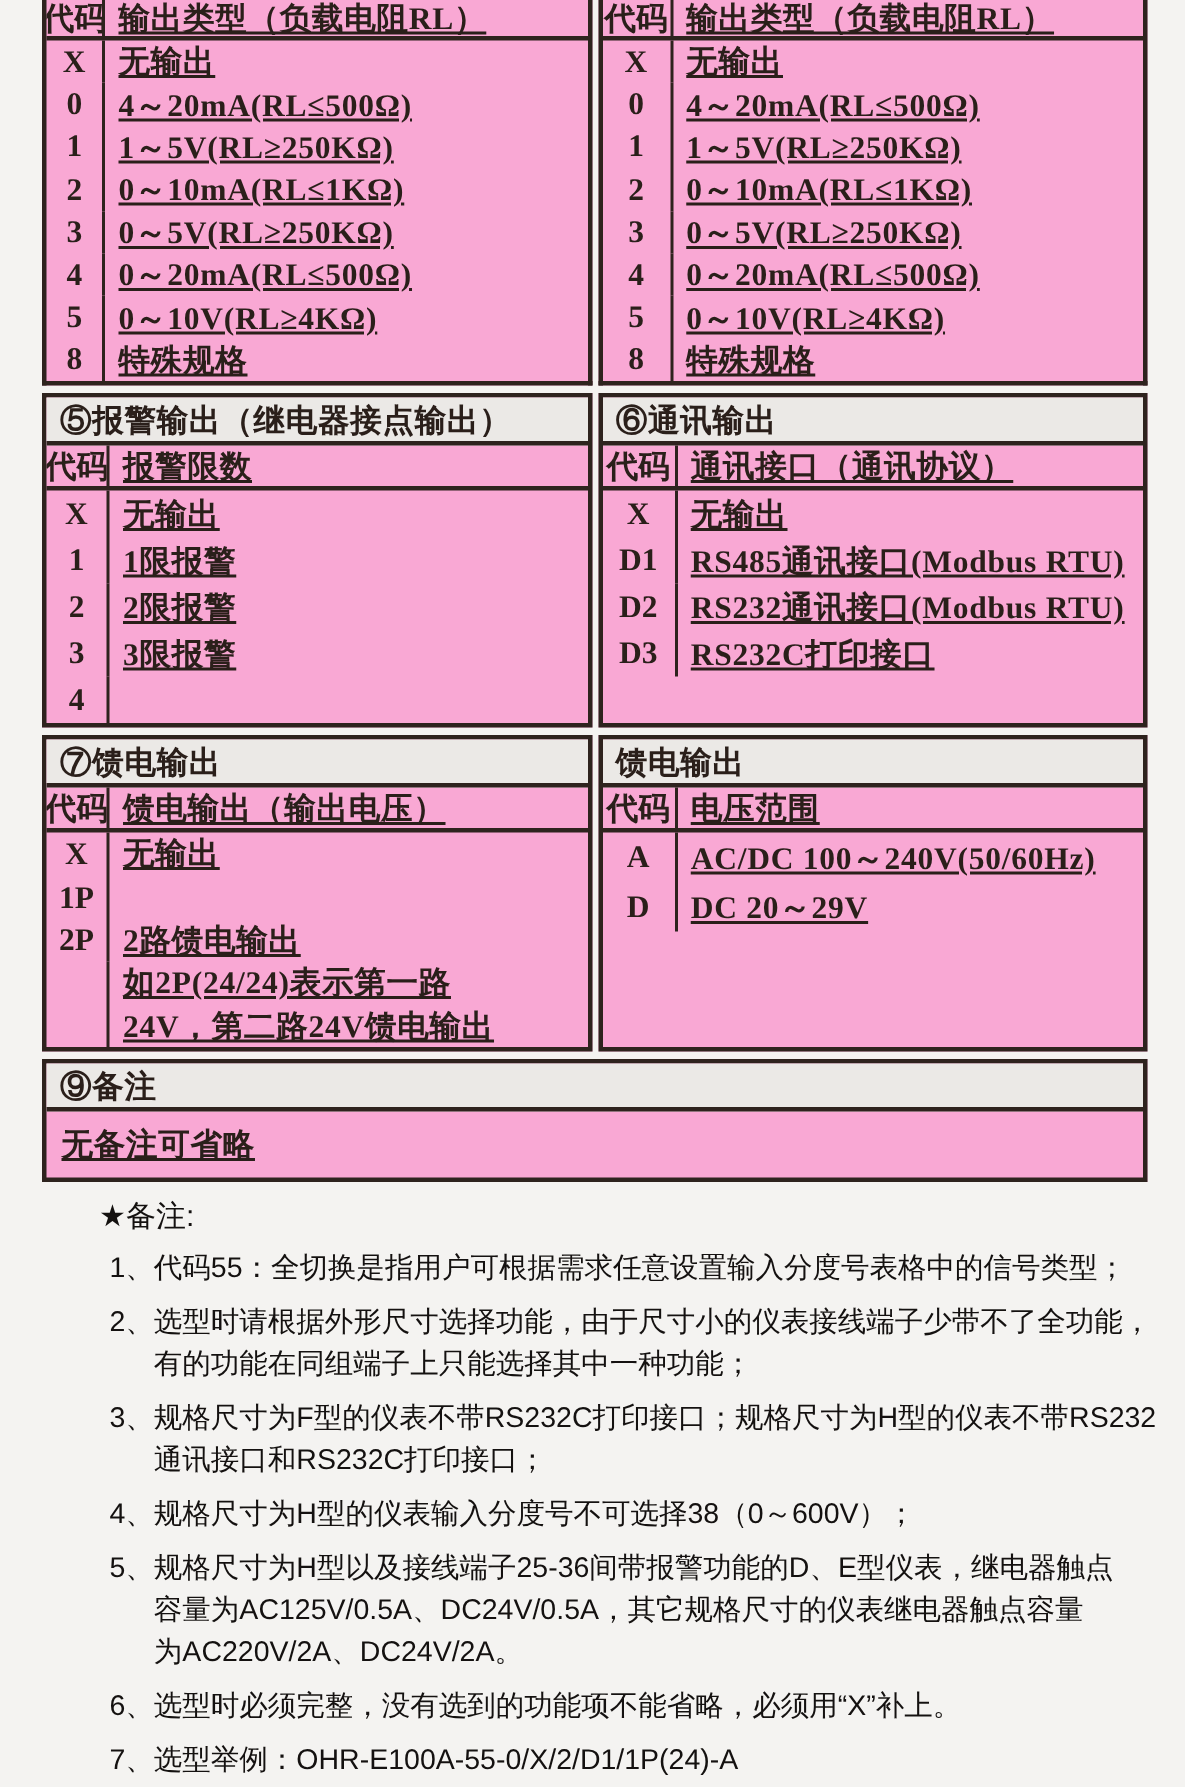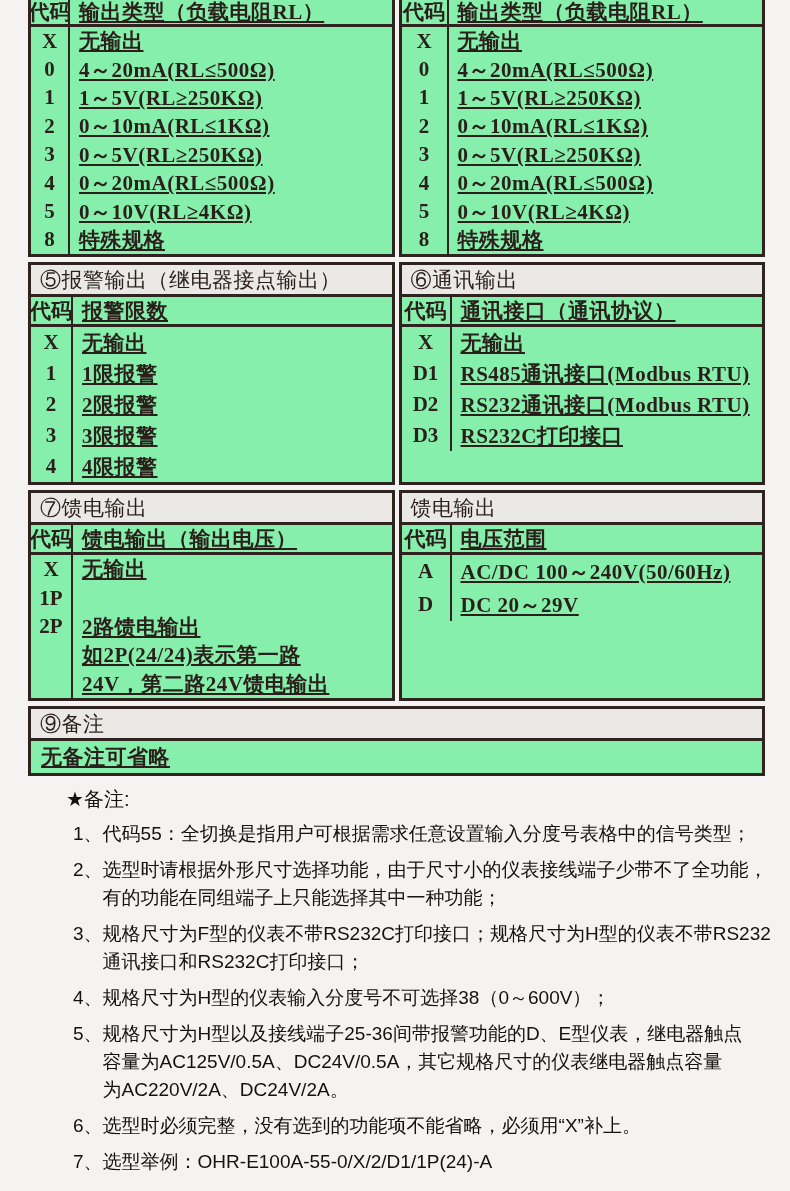--- a/index.html
+++ b/index.html
@@ -11,32 +11,32 @@
     font-family: "Liberation Serif", "DejaVu Serif", serif;
     overflow: hidden;
   }
   .sheet { padding: 0 25px 0 28px; }
 
   
   .duo { display: flex; gap: 4px; margin-bottom: 5px; align-items: stretch; }
   .box {
     flex: 1 1 0;
     border: 3px solid #2e231e;
-    background: #86efac;
+    background: #f9a8d4;
   }
   .box.no-top { border-top: none; }
   .box.solo { margin-bottom: 0; }
 
   .sec-title {
     height: 32px;
     background: #ebe9e6;
     border-bottom: 3px solid #2e231e;
     display: flex; align-items: center;
     padding-left: 9px;
-    font-weight: normal; font-size: 21px;
+    font-weight: bold; font-size: 21px;
     letter-spacing: 0.5px;
   }
   .thead {
     display: flex;
     border-bottom: 3px solid #2e231e;
     height: 30px;
     font-weight: bold; font-size: 21px;
   }
   .duo-top .thead { height: 27px; font-size: 21px; }
   .trow { display: flex; font-weight: bold; font-size: 21px; }
@@ -49,21 +49,21 @@
   .box-r .code { flex-basis: 50px; }
   .duo-top .box-l .code { flex-basis: 39px; }
   .duo-top .box-r .code { flex-basis: 47px; }
   .desc { padding-left: 9px; flex: 1; letter-spacing: 0.5px; text-decoration: underline; }
 
   .rows-top .trow { height: 28.4px; }
   .rows-31 .trow { height: 31px; }
   .rows-29 .trow { height: 28.6px; }
   .rows-33 .trow { height: 33px; }
 
-  .content-row { height: 32px; border-radius: 10px; }
+  .content-row { height: 44px; border-radius: 10px; }
   .content-row .desc { padding-left: 10px; }
 
   
   .notes {
     margin: 9px 0 0 38px;
     font-family: "Liberation Sans", "DejaVu Sans", sans-serif;
     font-size: 19px;
     color: #141110;
     width: 728px;
   }
@@ -200,21 +200,20 @@
             <div class="cell desc">2限报警</div>
           </div>
 
           <div class="trow">
             <div class="cell code">3</div>
             <div class="cell desc">3限报警</div>
           </div>
 
           <div class="trow">
             <div class="cell code">4</div>
-            <div class="cell desc">4限报警</div>
           </div>
         </div>
     </div>
     <div class="box box-r">
       <div class="sec-title">⑥通讯输出</div>
       <div class="thead">
         <div class="cell code">代码</div>
         <div class="cell desc">通讯接口（通讯协议）</div>
       </div>
       <div class="tbody rows-31">

